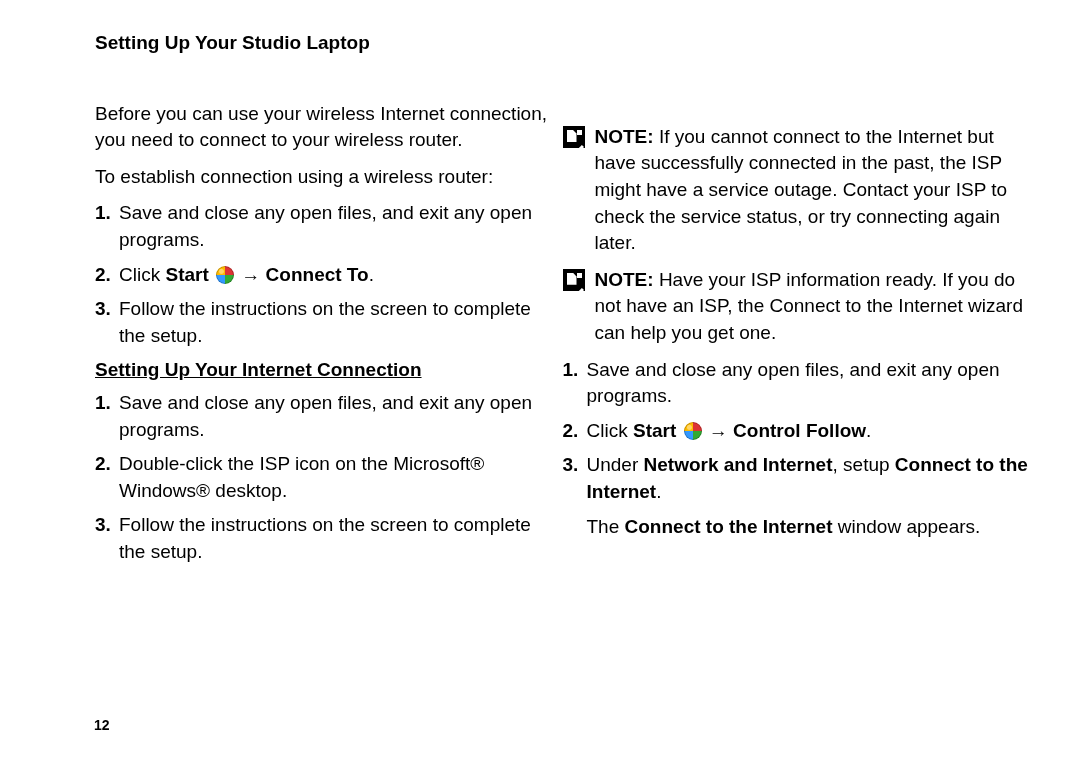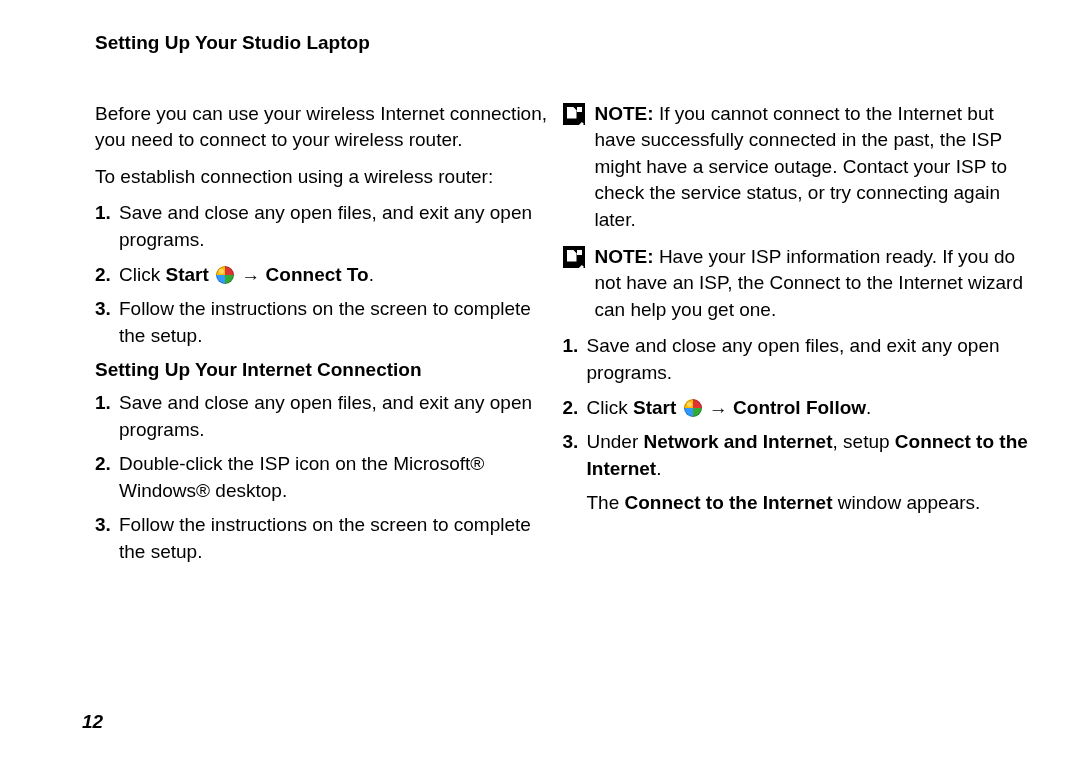--- a/index.html
+++ b/index.html
@@ -12,24 +12,25 @@
     padding: 30px 50px 30px 95px;
     position: relative;
   }
   .header {
     font-weight: bold;
     font-size: 19px;
     margin-bottom: 44px;
   }
   .columns {
     display: flex;
+    align-items: center;
   }
   .col { flex: 1; }
   .para { margin-bottom: 10px; }
-  .sub-head { font-weight: bold; margin-top: 0; margin-bottom: 6px; }
+  .sub-head { font-weight: bold; margin-top: 0; margin-bottom: 6px; text-decoration: underline; }
   ol { list-style: none; padding-left: 0; }
   ol li {
     position: relative;
     padding-left: 24px;
     margin-bottom: 8px;
   }
   ol li .num {
     position: absolute;
     left: 0;
     font-weight: bold;
@@ -78,24 +79,23 @@
     position: absolute;
     right: 1px; bottom: 1px;
     width: 12px; height: 3px;
     background: #fff;
     transform: rotate(-45deg);
     transform-origin: right bottom;
   }
   .page-num {
     position: absolute;
     bottom: 30px;
-    left: 82px;
+    left: 94px;
     font-weight: bold;
-    font-size: 19px;
-    font-style: italic;
+    font-size: 14px;
   }
 </style>
 </head>
 <body>
 
 <div class="header">Setting Up Your Studio Laptop</div>
 
 <div class="columns">
 
   <div class="col">

